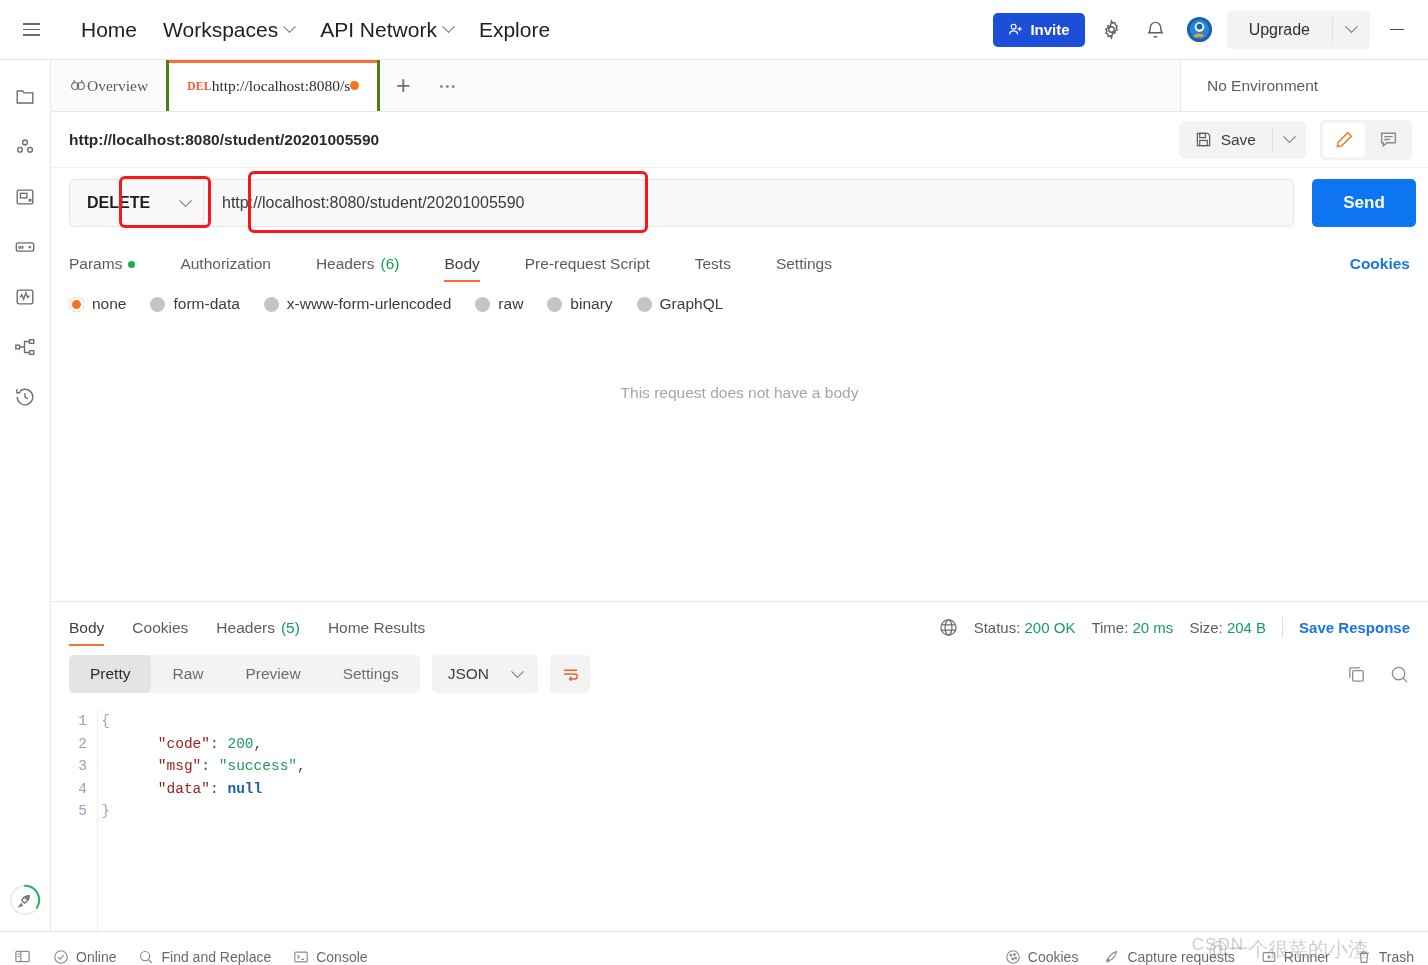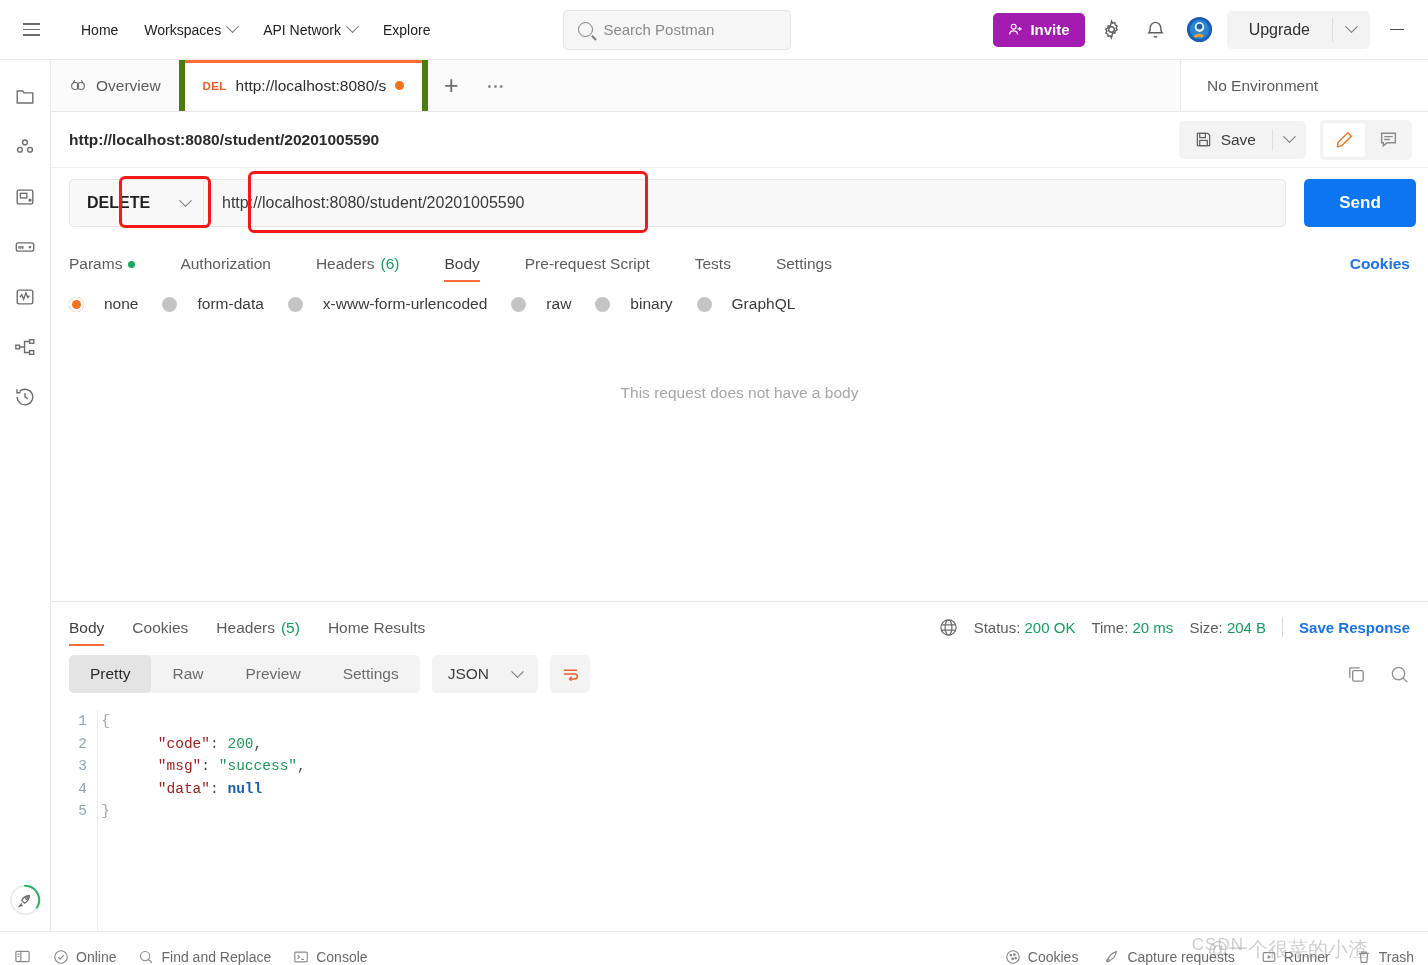--- a/index.html
+++ b/index.html
@@ -17,37 +17,37 @@
     height: 60px; flex: 0 0 60px;
     display: flex; align-items: center;
     background: #fff;
     border-bottom: 1px solid #e8e8e8;
     padding-left: 14px;
   }
   .hamburger { width: 34px; height: 34px; display: flex; flex-direction: column;
     justify-content: center; align-items: center; gap: 4px; cursor: pointer; }
   .hamburger i { display: block; width: 17px; height: 1.6px; background: #6b6b6b; }
   .nav { display: flex; align-items: center; margin-left: 20px; gap: 0px; }
-  .nav-item { display: flex; align-items: center; gap: 7px; font-size: 14px;
+  .nav-item { display: flex; align-items: center; gap: 7px; font-size: 21px;
     color: #212121; padding: 6px 13px; border-radius: 4px; cursor: pointer; white-space: nowrap; }
   .caret { display: inline-block; width: 9px; height: 9px;
     border-right: 1.6px solid #7a7a7a; border-bottom: 1.6px solid #7a7a7a;
     transform: rotate(45deg) translate(-2px,-2px); }
   .search-box {
     margin-left: 120px; width: 228px; height: 40px;
     background: #f6f6f6; border: 1px solid #e4e4e4; border-radius: 5px;
     display: flex; align-items: center; gap: 10px; padding: 0 14px; cursor: text;
   }
   .search-box .ph { font-size: 15px; color: #8a8a8a; }
   .mag { width: 15px; height: 15px; border: 1.7px solid #7c7c7c; border-radius: 50%;
     position: relative; flex: 0 0 auto; }
   .mag::after { content: ""; position: absolute; width: 1.7px; height: 6px;
     background: #7c7c7c; right: -2px; bottom: -5px; transform: rotate(-45deg); }
   .topright { margin-left: auto; display: flex; align-items: center; gap: 10px; padding-right: 14px; }
-  .invite-btn { background: #a21caf; color: #fff; font-size: 15px; font-weight: bold;
+  .invite-btn { background: #1d4ed8; color: #fff; font-size: 15px; font-weight: bold;
     border: none; border-radius: 5px; height: 34px; padding: 0 15px; display: flex;
     align-items: center; gap: 7px; cursor: pointer; }
   .icon-btn { width: 34px; height: 34px; display: flex; align-items: center;
     justify-content: center; cursor: pointer; border-radius: 4px; }
   .upgrade { background: #f3f3f3; border-radius: 5px; height: 38px; display: flex;
     align-items: center; cursor: pointer; }
   .upgrade .lbl { font-size: 16px; color: #303030; padding: 0 22px; }
   .upgrade .sep { width: 1px; height: 24px; background: #dcdcdc; }
   .upgrade .dd { padding: 0 14px; display: flex; align-items: center; }
   .minimize { width: 34px; height: 34px; display: flex; align-items: center;
@@ -63,23 +63,23 @@
   .rail-item { width: 40px; height: 50px; display: flex; align-items: center;
     justify-content: center; cursor: pointer; }
   .rail-bottom { margin-top: auto; padding-bottom: 12px; }
 
   
   .main { flex: 1; display: flex; flex-direction: column; min-width: 0; background: #fff; }
 
   
   .tabstrip { height: 52px; flex: 0 0 52px; display: flex; align-items: stretch;
     border-bottom: 1px solid #e8e8e8; background: #fbfbfb; }
-  .tab { display: flex; align-items: center; gap: 9px; padding: 0 18px; font-size: 15.5px;
-    color: #5a5a5a; border-right: 6px solid #4d7c0f; cursor: pointer; background: #fbfbfb;
-    position: relative; white-space: nowrap; }
+  .tab { display: flex; align-items: center; padding: 0 18px; font-size: 15.5px;
+    color: #5a5a5a; border-right: 3px solid #4d7c0f; cursor: pointer; background: #fbfbfb;
+    position: relative; white-space: nowrap; font-family: Liberation Serif, serif; }
   .tab.active { background: #fff; color: #2e2e2e; }
   .tab.active::before { content: ""; position: absolute; left: 0; right: 0; top: 0;
     height: 2.5px; background: #ff6c37; }
   .tab .verb { font-size: 11.5px; font-weight: bold; color: #f15b2b; letter-spacing: .3px; }
   .tab .dot { width: 9px; height: 9px; border-radius: 50%; background: #f5731f; }
   .tabplus { display: flex; align-items: center; justify-content: center; width: 46px;
     font-size: 25px; color: #6e6e6e; cursor: pointer; font-weight: 300; }
   .tabdots { display: flex; align-items: center; justify-content: center; width: 44px;
     cursor: pointer; }
   .tabdots span { font-size: 11px; color: #8b8b8b; letter-spacing: 2px; }
@@ -107,21 +107,21 @@
   
   .urlrow { height: 70px; flex: 0 0 70px; display: flex; align-items: center;
     padding: 0 0 0 18px; position: relative; }
   .method-sel { width: 134px; height: 48px; background: #f8f8f8; border: 1px solid #e6e6e6;
     border-right: none; border-radius: 5px 0 0 5px; display: flex; align-items: center;
     justify-content: space-between; padding: 0 13px 0 17px; cursor: pointer; }
   .method-sel .m { font-size: 16px; font-weight: bold; color: #1f1f1f; }
   .url-input { flex: 1; height: 48px; background: #f8f8f8; border: 1px solid #e6e6e6;
     border-radius: 0 5px 5px 0; display: flex; align-items: center; padding: 0 18px;
     font-size: 16px; color: #3b3b3b; cursor: text; margin-right: 18px; }
-  .send-btn { width: 112px; height: 48px; background: #0d75ef; color: #fff; font-size: 17px;
+  .send-btn { width: 104px; height: 48px; background: #0d75ef; color: #fff; font-size: 17px;
     font-weight: bold; border: none; border-radius: 5px; cursor: pointer; margin-right: 12px; }
 
   
   .anno { position: absolute; border: 3px solid #f61919; border-radius: 6px;
     pointer-events: none; z-index: 30; }
 
   
   .reqtabs { height: 44px; flex: 0 0 44px; display: flex; align-items: flex-end;
     padding: 0 18px; gap: 17px; position: relative; }
   .rtab { font-size: 15.5px; color: #5d5d5d; padding: 0 14px 9px 14px; cursor: pointer;
@@ -132,21 +132,21 @@
     height: 2.5px; background: #ff6c37; }
   .rtab:first-child.active::after { left: 0; }
   .rtab .cnt { color: #13a05b; }
   .rtab .gdot { width: 7px; height: 7px; border-radius: 50%; background: #18ab5c; }
   .cookies-link { margin-left: auto; color: #1a73e8; font-size: 15.5px; font-weight: bold;
     padding-bottom: 9px; cursor: pointer; }
 
   
   .radios { height: 44px; flex: 0 0 44px; display: flex; align-items: center;
     padding: 0 18px; gap: 24px; }
-  .radio { display: flex; align-items: center; gap: 20px; font-size: 15.5px; color: #3c3c3c;
+  .radio { display: flex; align-items: center; gap: 8px; font-size: 15.5px; color: #3c3c3c;
     cursor: pointer; }
   .radio .rd { width: 15px; height: 15px; border-radius: 50%; background: #c4c4c4; }
   .radio.on .rd { background: #f5731f; box-shadow: inset 0 0 0 3px #fff, inset 0 0 0 7px #f5731f; }
 
   
   .bodyempty { flex: 1; display: flex; align-items: flex-start; justify-content: center;
     padding-top: 58px; min-height: 0; }
   .bodyempty span { font-size: 15.5px; color: #a6a6a6; }
 
   
@@ -216,24 +216,20 @@
       </div>
       <div class="nav-item">
         <span>API Network</span>
         <span class="caret"></span>
       </div>
       <div class="nav-item">
         <span>Explore</span>
       </div>
     </div>
 
-    <div class="search-box">
-      <span class="mag"></span>
-      <span class="ph">Search Postman</span>
-    </div>
 
     <div class="topright">
       <button class="invite-btn">
         <svg width="15" height="15" viewBox="0 0 16 16">
           <circle cx="6" cy="5" r="2.6" fill="none" stroke="#fff" stroke-width="1.3"></circle>
           <path d="M1.8 13.4c0-2.4 1.9-4 4.2-4s4.2 1.6 4.2 4" fill="none" stroke="#fff" stroke-width="1.3"></path>
           <path d="M12.4 5.2v4.4M10.2 7.4h4.4" stroke="#fff" stroke-width="1.3"></path>
         </svg>
         <span>Invite</span>
       </button>

